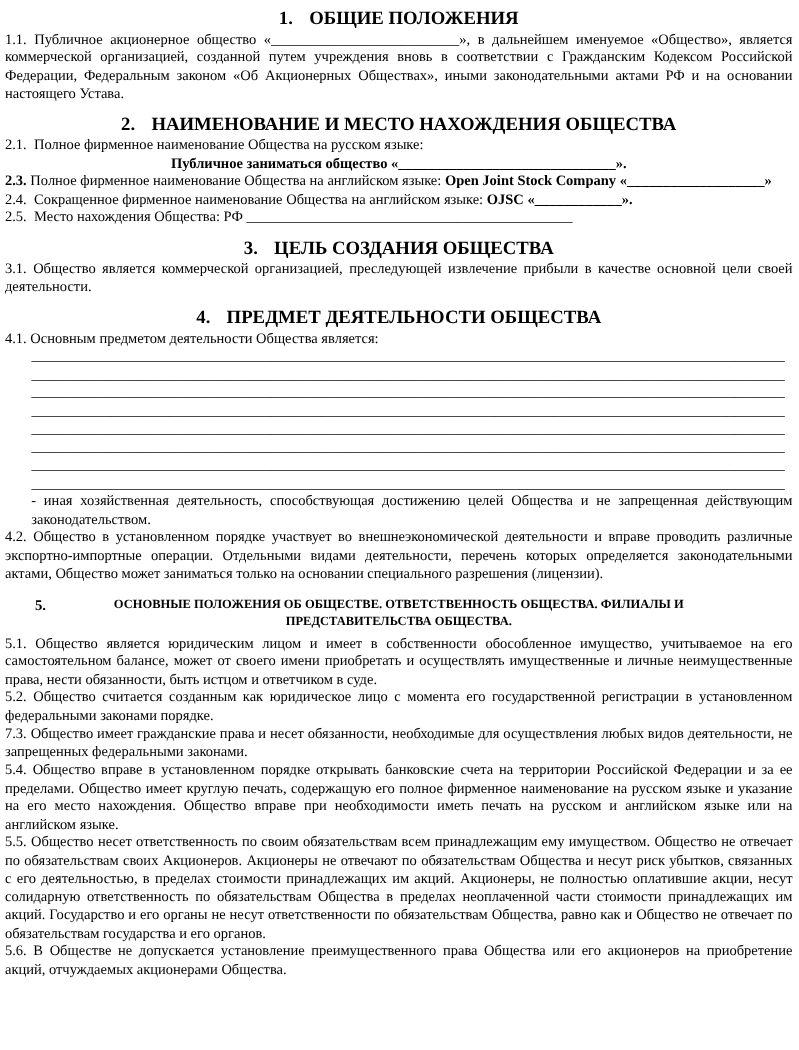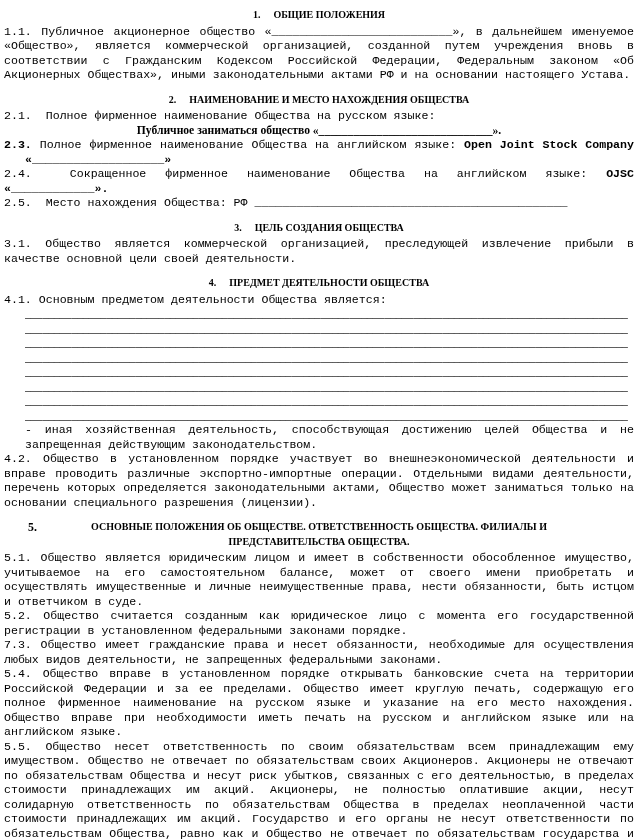--- a/index.html
+++ b/index.html
@@ -8,25 +8,25 @@
     position:relative;
     width:639px; height:840px;
     background:#ffffff;
     color:#000000;
     font-family:"Liberation Serif","DejaVu Serif",serif;
     font-size:11.6px;
     line-height:14.5px;
     padding:6px 5px 0 4px;
     overflow:hidden;
   }
-  .clause { text-align:justify;font-family:Liberation Mono, monospace; }
+  .clause { text-align:justify; }
   .sec-h {
     text-align:center;
     font-weight:bold;
-    font-size:10px;
+    font-size:15px;
     margin-top:10px;
     margin-bottom:2px;
   }
   .sec-h.first { margin-top:2px; }
   .h-num { margin-right:13px; }
   .center-bold { text-align:center; font-weight:bold; }
   .b { font-weight:bold; }
   .hang { padding-left:21px; text-indent:-21px; text-align:justify; }
   .indent-block { margin-left:21px; }
   .rule-line {

